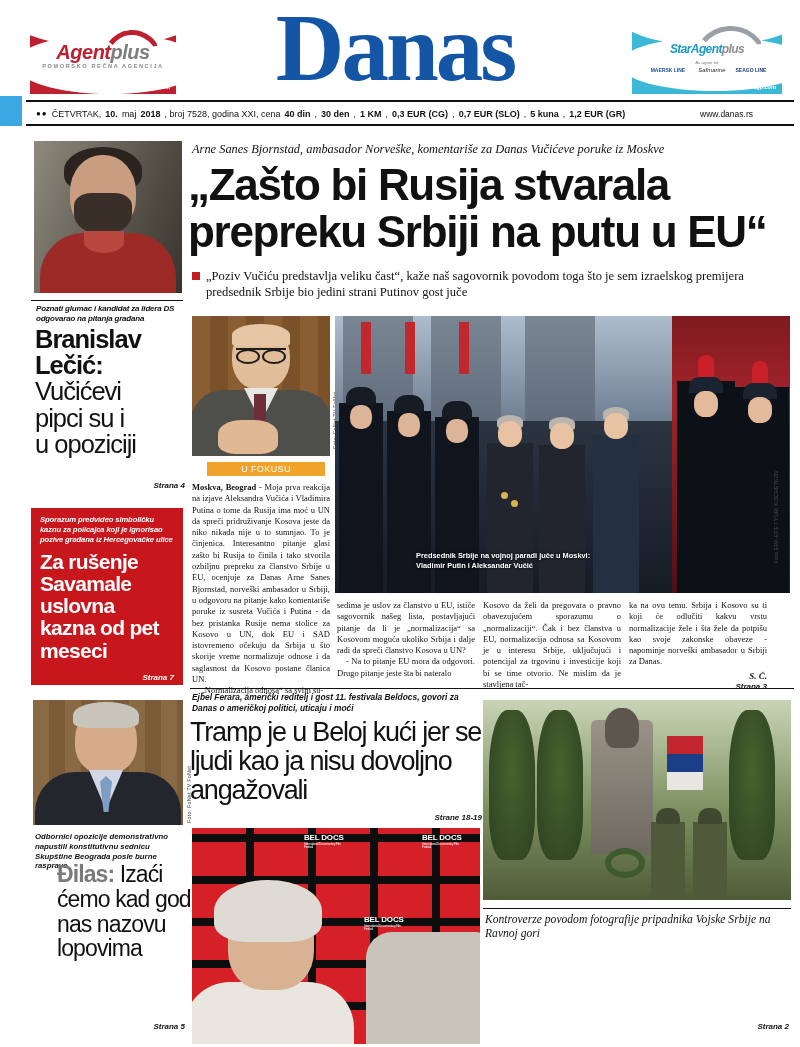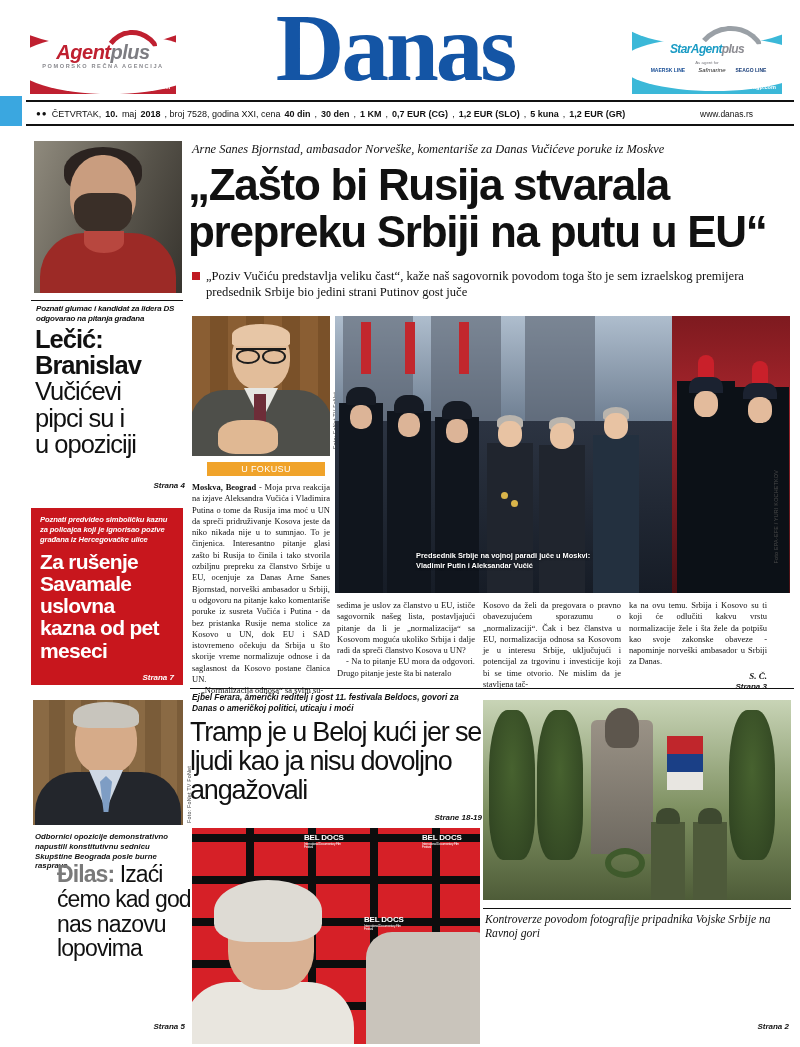--- a/index.html
+++ b/index.html
@@ -501,23 +501,23 @@
     <span class="bld">10.</span>
     <span>maj</span>
     <span class="bld">2018</span>
     <span>, broj 7528, godina XXI, cena</span>
     <span class="bld">40 din</span>
     <span>,</span>
     <span class="bld">30 den</span>
     <span>,</span>
     <span class="bld">1 KM</span>
     <span>,</span>
-    <span class="bld">0,7 EUR (CG)</span>
+    <span class="bld">0,3 EUR (CG)</span>
     <span>,</span>
-    <span class="bld">1,2 EUR (SLO)</span>
+    <span class="bld">0,7 EUR (SLO)</span>
     <span>,</span>
     <span class="bld">5 kuna</span>
     <span>,</span>
     <span class="bld">1,2 EUR (GR)</span>
   </div>
   <div class="dateline-url">www.danas.rs</div>
 
   <div class="lead-photo">
     <div class="wall"></div>
     <div class="body"></div>
@@ -533,32 +533,32 @@
     <div>prepreku Srbiji na putu u EU“</div>
   </div>
   <div class="lead-sub-wrap">
     <div class="lead-sub-bullet"></div>
     <div class="lead-sub">„Poziv Vučiću predstavlja veliku čast“, kaže naš sagovornik povodom toga što je sem izraelskog premijera predsednik Srbije bio jedini strani Putinov gost juče</div>
   </div>
 
   <div class="lc-rule1"></div>
   <div class="lecic-kicker">Poznati glumac i kandidat za lidera DS odgovarao na pitanja građana</div>
   <div class="lecic-name">
+    <div>Branislav</div>
     <div>Lečić:</div>
-    <div>Branislav</div>
   </div>
   <div class="lecic-rest">
     <div>Vučićevi</div>
     <div>pipci su i</div>
     <div>u opoziciji</div>
   </div>
   <div class="lecic-page">Strana 4</div>
 
   <div class="red-box">
-    <div class="rb-kicker">Poznati predvideo simboličku kaznu za policajca koji je ignorisao pozive građana iz Hercegovačke ulice</div>
+    <div class="rb-kicker">Sporazum predvideo simboličku kaznu za policajca koji je ignorisao pozive građana iz Hercegovačke ulice</div>
     <div class="rb-head">Za rušenje Savamale uslovna kazna od pet meseci</div>
     <div class="rb-page">Strana 7</div>
   </div>
 
   <div class="dilas-photo">
     <div class="dp-wall"></div>
     <div class="dp-suit"></div>
     <div class="dp-head"></div>
     <div class="dp-hair"></div>
     <div class="dp-shirt"></div>

